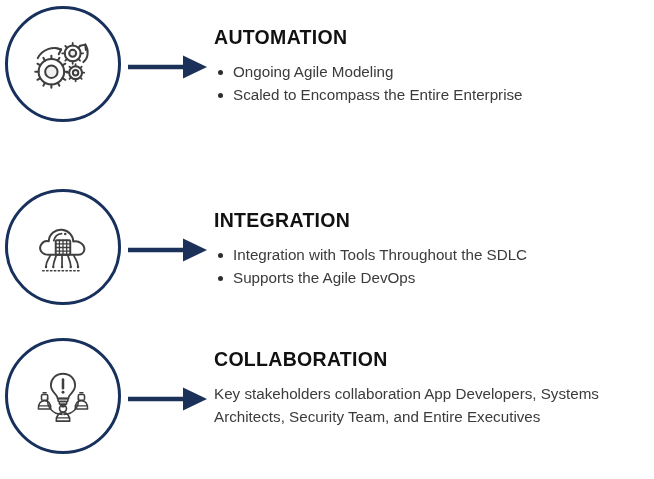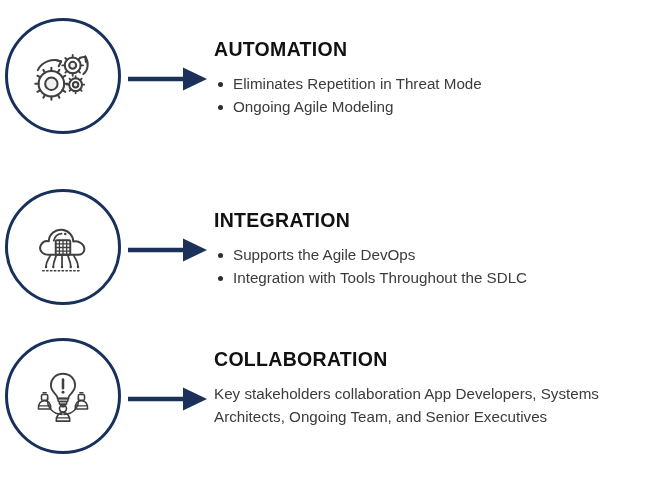--- a/index.html
+++ b/index.html
@@ -23,21 +23,21 @@
   }
 
   .row {
     position: absolute;
     left: 0;
     width: 654px;
     display: flex;
     align-items: flex-start;
   }
 
-  .row-1 { top: 16px; height: 170px; }
+  .row-1 { top: 4px; height: 170px; }
   .row-2 { top: 187px; height: 165px; }
   .row-3 { top: 336px; height: 132px; }
 
   
   .badge-wrap {
     position: relative;
     width: 128px;
     height: 126px;
     flex: 0 0 128px;
   }
@@ -210,22 +210,22 @@
     <div class="arrow-wrap">
       <svg viewBox="0 0 82 30">
         <line x1="0" y1="15" x2="57" y2="15" stroke="#1b3159" stroke-width="4.3"></line>
         <polygon points="55,3.5 79,15 55,26.5" fill="#1b3159"></polygon>
       </svg>
     </div>
 
     <div class="content">
       <h2 class="heading">AUTOMATION</h2>
       <ul class="bullets">
-        <li>Eliminates Repetition in Threat Mode</li>
         <li>Ongoing Agile Modeling</li>
+        <li>Scaled to Encompass the Entire Enterprise</li>
       </ul>
     </div>
   </div>
 
   <div class="row row-2">
 
     <div class="badge-wrap">
       <div class="circle"></div>
       <div class="icon-holder">
         <svg viewBox="0 0 64 64" fill="none" stroke="#3f3f3f" stroke-width="2.1" stroke-linecap="round" stroke-linejoin="round">
@@ -271,22 +271,22 @@
     <div class="arrow-wrap">
       <svg viewBox="0 0 82 30">
         <line x1="0" y1="15" x2="57" y2="15" stroke="#1b3159" stroke-width="4.3"></line>
         <polygon points="55,3.5 79,15 55,26.5" fill="#1b3159"></polygon>
       </svg>
     </div>
 
     <div class="content">
       <h2 class="heading">INTEGRATION</h2>
       <ul class="bullets">
+        <li>Integration with Tools Throughout the SDLC</li>
         <li>Supports the Agile DevOps</li>
-        <li>Integration with Tools Throughout the SDLC</li>
       </ul>
     </div>
   </div>
 
   <div class="row row-3">
 
     <div class="badge-wrap">
       <div class="circle"></div>
       <div class="icon-holder">
         <svg viewBox="0 0 64 64" fill="none" stroke="#3f3f3f" stroke-width="1.9" stroke-linecap="round" stroke-linejoin="round">
@@ -329,17 +329,17 @@
 
     <div class="arrow-wrap">
       <svg viewBox="0 0 82 30">
         <line x1="0" y1="15" x2="57" y2="15" stroke="#1b3159" stroke-width="4.3"></line>
         <polygon points="55,3.5 79,15 55,26.5" fill="#1b3159"></polygon>
       </svg>
     </div>
 
     <div class="content">
       <h2 class="heading">COLLABORATION</h2>
-      <p class="paragraph">Key stakeholders collaboration App Developers, Systems Architects, Ongoing Team, and Senior Executives</p>
+      <p class="paragraph">Key stakeholders collaboration App Developers, Systems Architects, Security Team, and Entire Executives</p>
     </div>
   </div>
 
 </div>
 
 </body></html>

